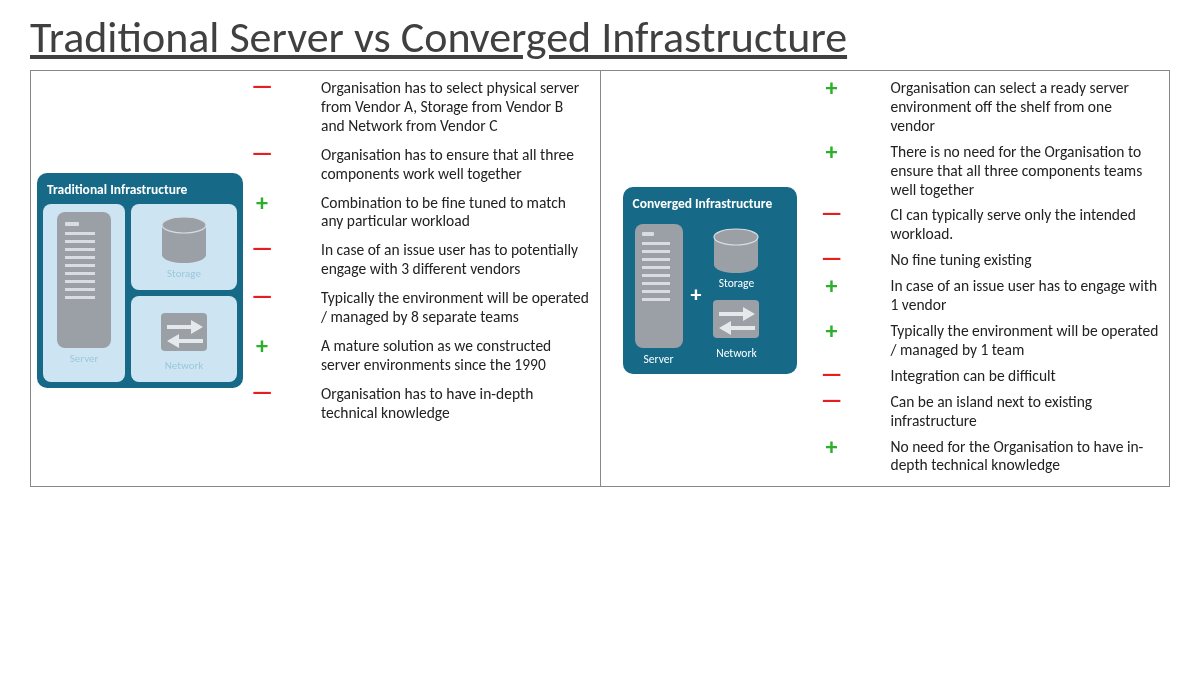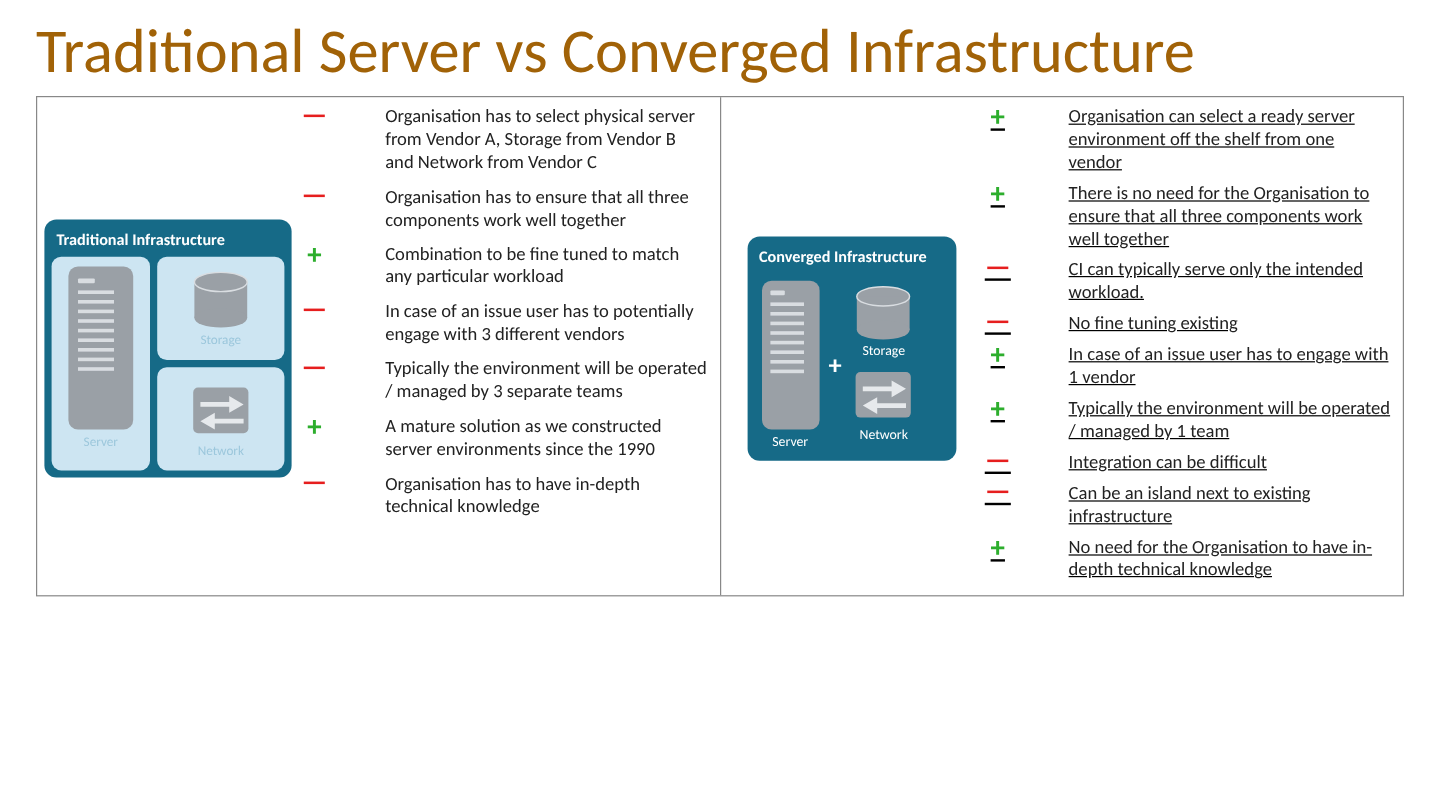--- a/index.html
+++ b/index.html
@@ -5,24 +5,25 @@
   * { box-sizing: border-box; margin: 0; padding: 0; }
   body {
     font-family: "Segoe UI", Calibri, Arial, sans-serif;
     background: #ffffff;
     width: 1200px;
     height: 675px;
     overflow: hidden;
     padding: 10px 30px 0 30px;
   }
   .title {
-    font-size: 52px;
+    font-size: 44px;
     font-weight: 400;
-    color: #a16207;
+    color: #404040;
     margin-bottom: 6px;
+    text-decoration: underline;
   }
   .content {
     display: flex;
     border: 1px solid #888;
   }
   .col {
     flex: 1;
     display: flex;
     padding: 8px 4px 4px 4px;
   }
@@ -55,21 +56,21 @@
   .point.plus .marker { color: #2DAE2D; }
   .point.minus .marker { color: #E61E1E; line-height: 14px; }
   .point.minus .marker::before { content: "—"; font-weight: 900; }
   .point.plus .marker::before { content: "+"; }
   .point .text {
     font-size: 15.5px;
     line-height: 1.22;
     color: #222;
     margin-left: 44px;
   }
-  .col.right .points .point { margin-bottom: 7px; text-decoration: underline; }
+  .col.right .points .point { margin-bottom: 7px; }
   
   .card {
     background: #166A87;
     border-radius: 10px;
     padding: 6px;
     color: #fff;
     font-size: 13px;
   }
   .card-title {
     font-weight: 700;
@@ -172,21 +173,21 @@
         <div class="point plus">
           <div class="marker"></div>
           <div class="text">Combination to be fine tuned to match any particular workload</div>
         </div>
         <div class="point minus">
           <div class="marker"></div>
           <div class="text">In case of an issue user has to potentially engage with 3 different vendors</div>
         </div>
         <div class="point minus">
           <div class="marker"></div>
-          <div class="text">Typically the environment will be operated / managed by 3 separate teams</div>
+          <div class="text">Typically the environment will be operated / managed by 8 separate teams</div>
         </div>
         <div class="point plus">
           <div class="marker"></div>
           <div class="text">A mature solution as we constructed server environments since the 1990</div>
         </div>
         <div class="point minus">
           <div class="marker"></div>
           <div class="text">Organisation has to have in-depth technical knowledge</div>
         </div>
       </div>
@@ -235,21 +236,21 @@
         </div>
       </div>
     </div>
     <div class="points" id="points-right">
         <div class="point plus">
           <div class="marker"></div>
           <div class="text">Organisation can select a ready server environment off the shelf from one vendor</div>
         </div>
         <div class="point plus">
           <div class="marker"></div>
-          <div class="text">There is no need for the Organisation to ensure that all three components work well together</div>
+          <div class="text">There is no need for the Organisation to ensure that all three components teams well together</div>
         </div>
         <div class="point minus">
           <div class="marker"></div>
           <div class="text">CI can typically serve only the intended workload.</div>
         </div>
         <div class="point minus">
           <div class="marker"></div>
           <div class="text">No fine tuning existing</div>
         </div>
         <div class="point plus">

